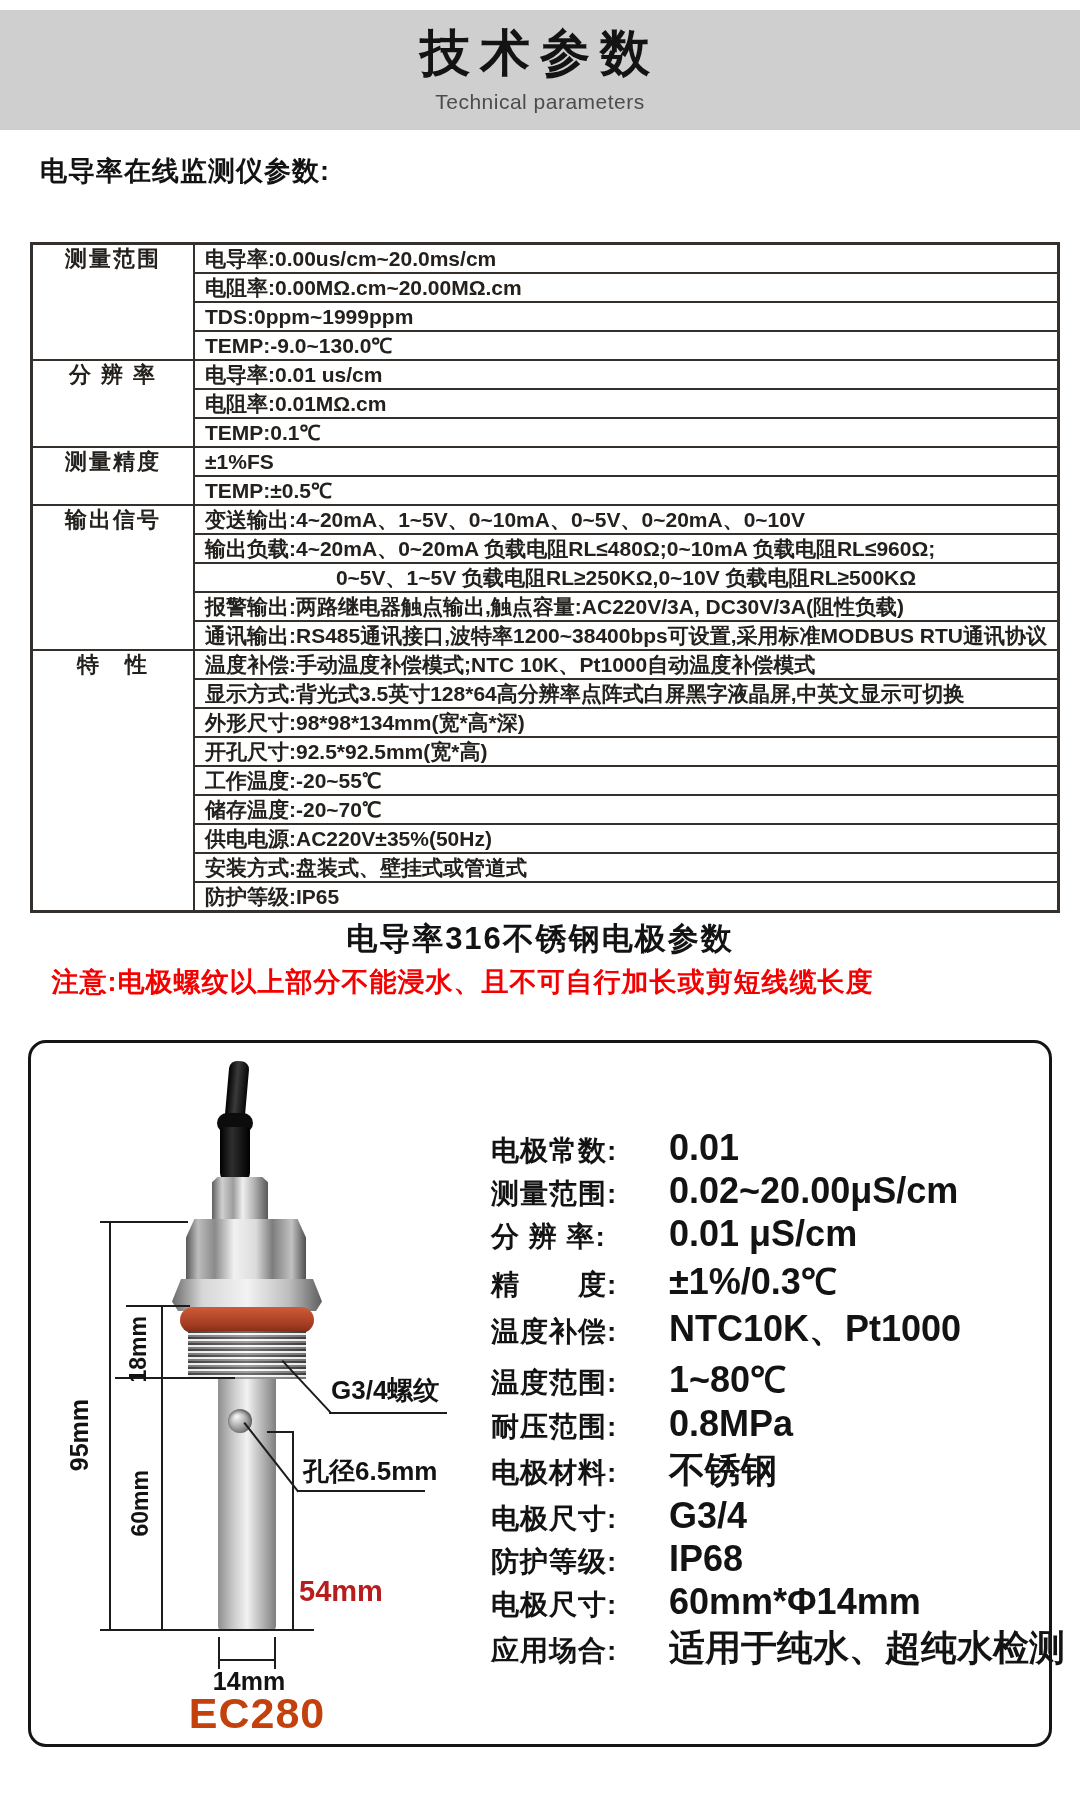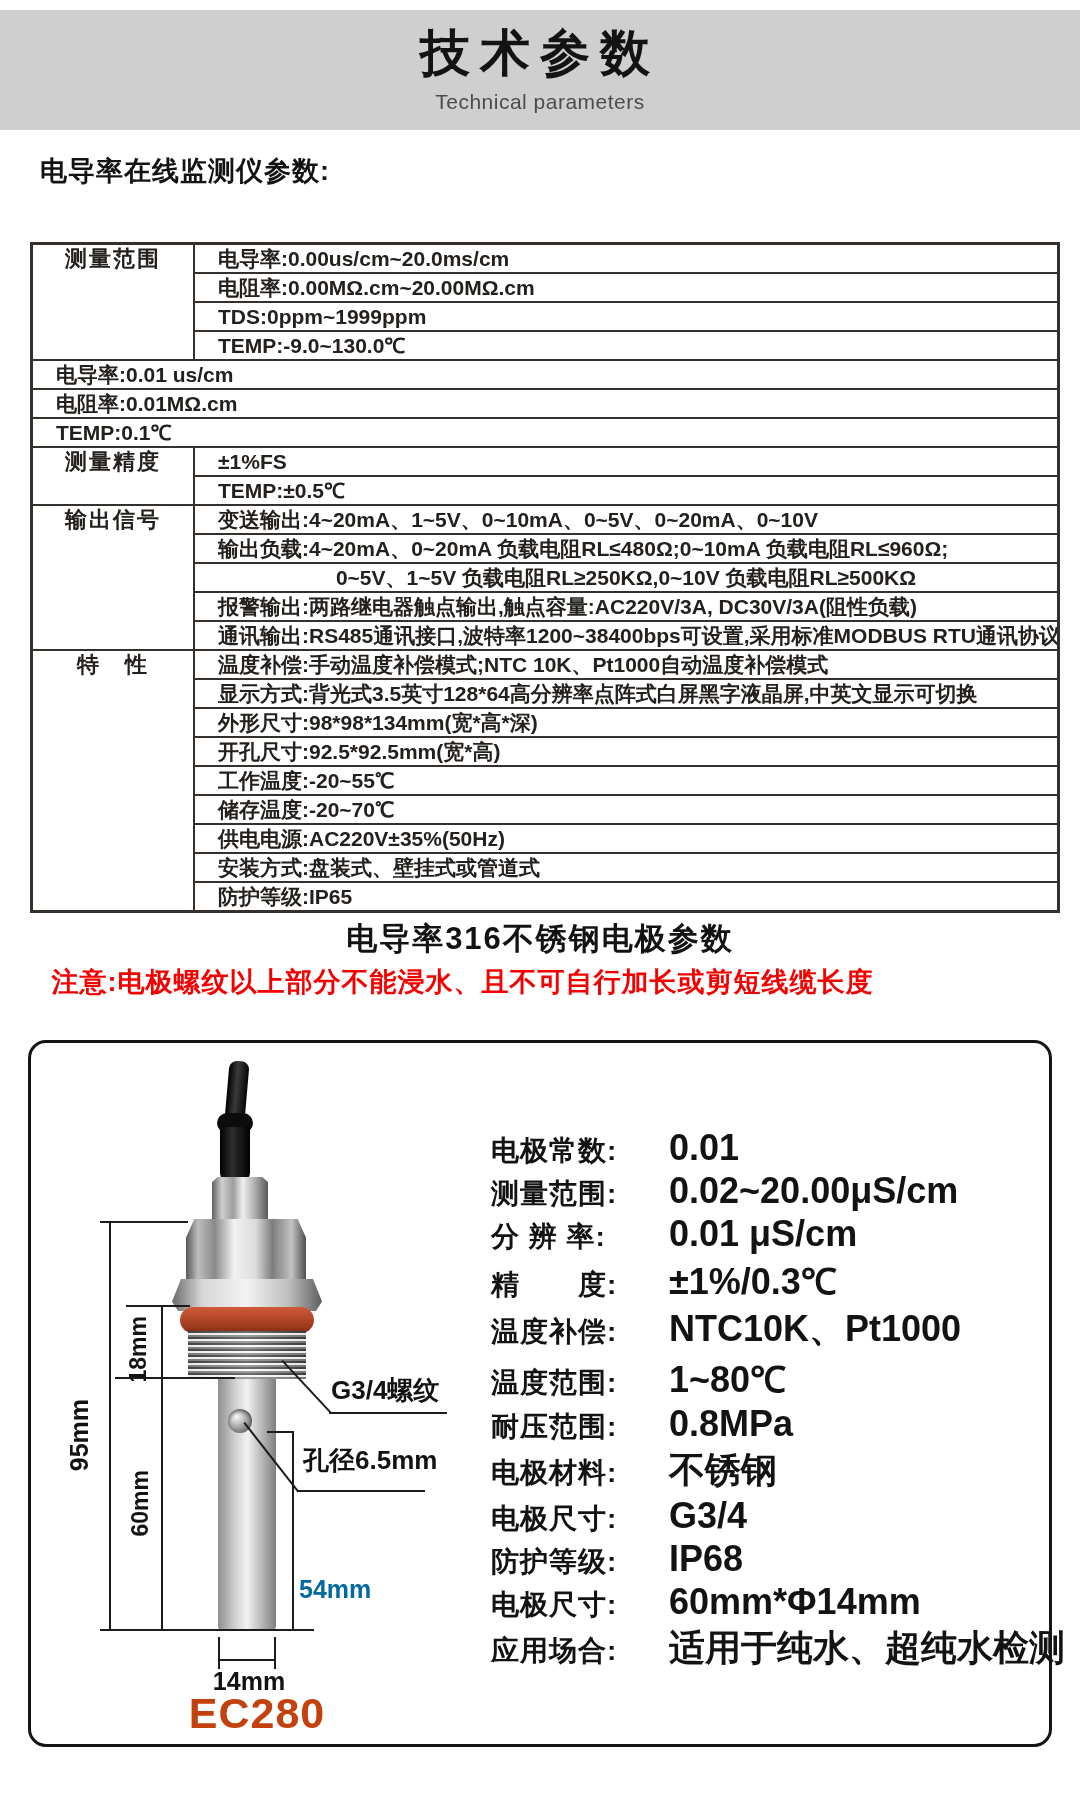--- a/index.html
+++ b/index.html
@@ -13,21 +13,21 @@
 
   .intro{position:absolute;left:40px;top:153px;font-size:27px;font-weight:800;color:#131313;letter-spacing:1px;}
 
   
   .spec-table{position:absolute;left:30px;top:242px;width:1030px;border:3px solid #35302c;box-sizing:border-box;background:#fff;}
   .tgroup{display:flex;}
   .tgroup + .tgroup{border-top:2px solid #35302c;}
   .tlabel{flex:0 0 160px;width:160px;border-right:2px solid #35302c;text-align:center;
           font-size:22px;font-weight:700;letter-spacing:2px;line-height:27px;color:#23201d;}
   .trows{flex:1;display:flex;flex-direction:column;min-width:0;}
-  .trow{height:27px;line-height:27px;padding-left:23px;font-size:21px;font-weight:700;
+  .trow{height:27px;line-height:27px;padding-left:10px;font-size:21px;font-weight:700;
         white-space:nowrap;overflow:hidden;color:#23201d;}
   .trow + .trow{border-top:2px solid #35302c;}
   .tcenter{text-align:center;padding-left:0;}
 
   
   .sec-title{position:absolute;left:0;top:918px;width:1080px;text-align:center;font-size:31px;font-weight:800;letter-spacing:2px;color:#131313;}
   .warning{position:absolute;left:0;top:964px;width:925px;text-align:center;font-size:27px;font-weight:800;letter-spacing:1px;color:#f40000;}
 
   .electrode-box{position:absolute;left:28px;top:1040px;width:1024px;height:707px;border:3px solid #151515;
                  border-radius:18px;box-sizing:border-box;background:#fff;}
@@ -77,24 +77,24 @@
   .d14v2{left:243px;top:594px;width:2px;height:32px;}
   .lg1{left:252px;top:317px;width:72px;height:2px;transform:rotate(47deg);transform-origin:0 0;}
   .lg2{left:298px;top:369px;width:118px;height:2px;}
   .lh1{left:214px;top:379px;width:88px;height:2px;transform:rotate(52deg);transform-origin:0 0;}
   .lh2{left:266px;top:447px;width:128px;height:2px;}
 
   .vlab{writing-mode:vertical-rl;transform:rotate(180deg);font-weight:700;color:#131313;}
   .l95{left:34px;top:356px;font-size:25px;}
   .l18{left:94px;top:273px;font-size:23px;}
   .l60{left:96px;top:427px;font-size:23px;}
-  .l54{left:268px;top:532px;font-size:25px;font-weight:700;color:#0369a1;}
+  .l54{left:268px;top:532px;font-size:29px;font-weight:700;color:#b91c1c;}
   .l14{left:170px;top:624px;width:96px;text-align:center;font-size:25px;font-weight:700;color:#131313;}
   .lthread{left:300px;top:330px;font-size:26px;font-weight:700;color:#131313;}
-  .lhole{left:272px;top:400px;font-size:26px;font-weight:700;color:#131313;}
+  .lhole{left:272px;top:411px;font-size:26px;font-weight:700;color:#131313;}
   .model{left:138px;top:646px;width:176px;text-align:center;font-size:43px;font-weight:900;letter-spacing:1px;color:#c2410c;}
 </style>
 </head>
 <body>
 
 <div class="page">
 
   <header class="banner">
     <div class="banner-title">技术参数</div>
     <div class="banner-subtitle">Technical parameters</div>
@@ -106,20 +106,21 @@
       <div class="tgroup">
         <div class="tlabel">测量范围</div>
         <div class="trows">
           <div class="trow">电导率:0.00us/cm~20.0ms/cm</div>
           <div class="trow">电阻率:0.00MΩ.cm~20.00MΩ.cm</div>
           <div class="trow">TDS:0ppm~1999ppm</div>
           <div class="trow">TEMP:-9.0~130.0℃</div>
         </div>
       </div>
       <div class="tgroup">
+        <div class="tlabel">分 辨 率</div>
         <div class="trows">
           <div class="trow">电导率:0.01 us/cm</div>
           <div class="trow">电阻率:0.01MΩ.cm</div>
           <div class="trow">TEMP:0.1℃</div>
         </div>
       </div>
       <div class="tgroup">
         <div class="tlabel">测量精度</div>
         <div class="trows">
           <div class="trow">±1%FS</div>

